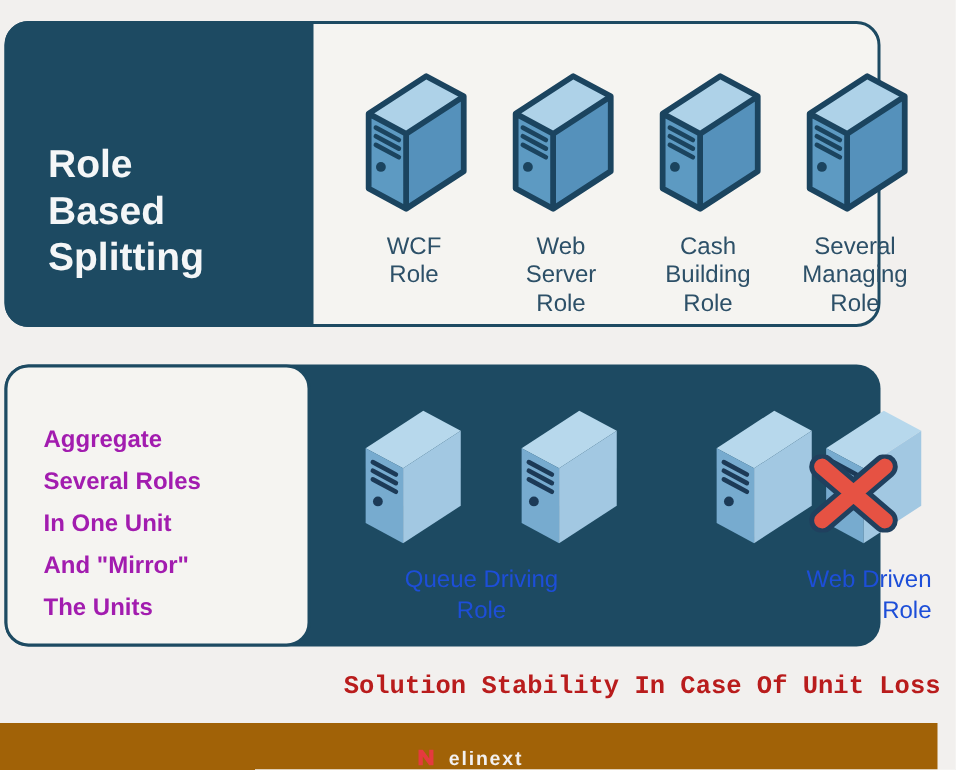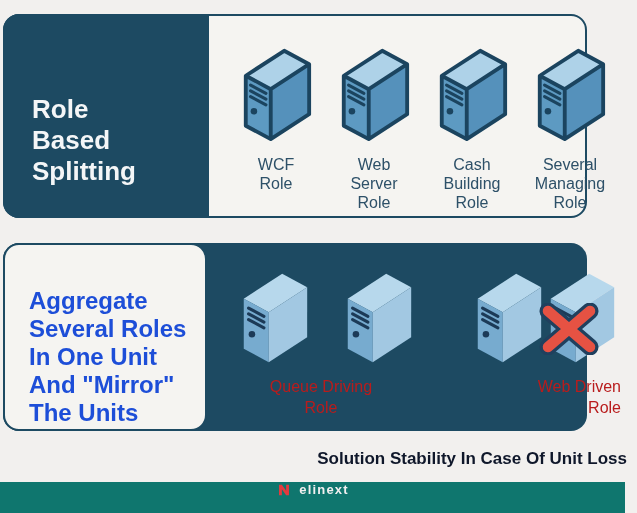--- a/index.html
+++ b/index.html
@@ -41,22 +41,22 @@
     border-radius:16px;
   }
 
   .title-light{
     position:absolute;left:32px;top:58px;
     font-size:26px;font-weight:700;line-height:31px;
     color:#f4f6f7;white-space:pre-line;z-index:3;
   }
   .title-dark{
     position:absolute;left:29px;top:24px;
-    font-size:24px;font-weight:700;line-height:28px;
-    color:#1d4ed8;white-space:pre-line;z-index:3;
+    font-size:16px;font-weight:700;line-height:28px;
+    color:#a21caf;white-space:pre-line;z-index:3;
   }
 
   
   .roles-row{
     position:absolute;left:227px;top:30px;width:392px;
     display:flex;z-index:3;
   }
   .role-col{width:98px;display:flex;flex-direction:column;align-items:center;}
   .role-col svg.srv{width:73px;height:100px;display:block;}
   .role-label{
@@ -65,35 +65,35 @@
     color:#2d5068;text-align:center;white-space:pre-line;
   }
 
   
   .b-server{position:absolute;width:73px;height:100px;top:24px;z-index:3;}
   .b-server svg{width:73px;height:100px;display:block;}
   .cross-overlay{position:absolute;left:538px;top:60px;width:62px;height:52px;z-index:4;}
   .group-label{
     position:absolute;top:133px;width:170px;z-index:3;
     font-size:16px;line-height:21px;
-    color:#b91c1c;text-align:center;white-space:pre-line;
+    color:#1d4ed8;text-align:center;white-space:pre-line;
   }
   .group-label.g1{left:236px;}
   .group-label.g2{left:451px;text-align:right;}
 
   
   .caption{
     position:absolute;top:449px;right:10px;
     font-size:17px;font-weight:700;
-    color:#0f172a;z-index:3;
+    color:#b91c1c;z-index:3;font-family:Liberation Mono, monospace;
   }
   .footer{
     position:absolute;left:0;right:12px;top:482px;height:31px;
-    background:#0f766e;
-    display:flex;align-items:flex-start;justify-content:center;gap:7px;
+    background:#a16207;
+    display:flex;align-items:flex-end;justify-content:center;gap:7px;
   }
   .footer .brand{
     color:#f2f0f0;font-size:13px;font-weight:700;
     letter-spacing:1.2px;text-transform:lowercase;
   }
   .footer svg{width:16px;height:16px;display:block;}
 </style>
 </head>
 <body>
 

